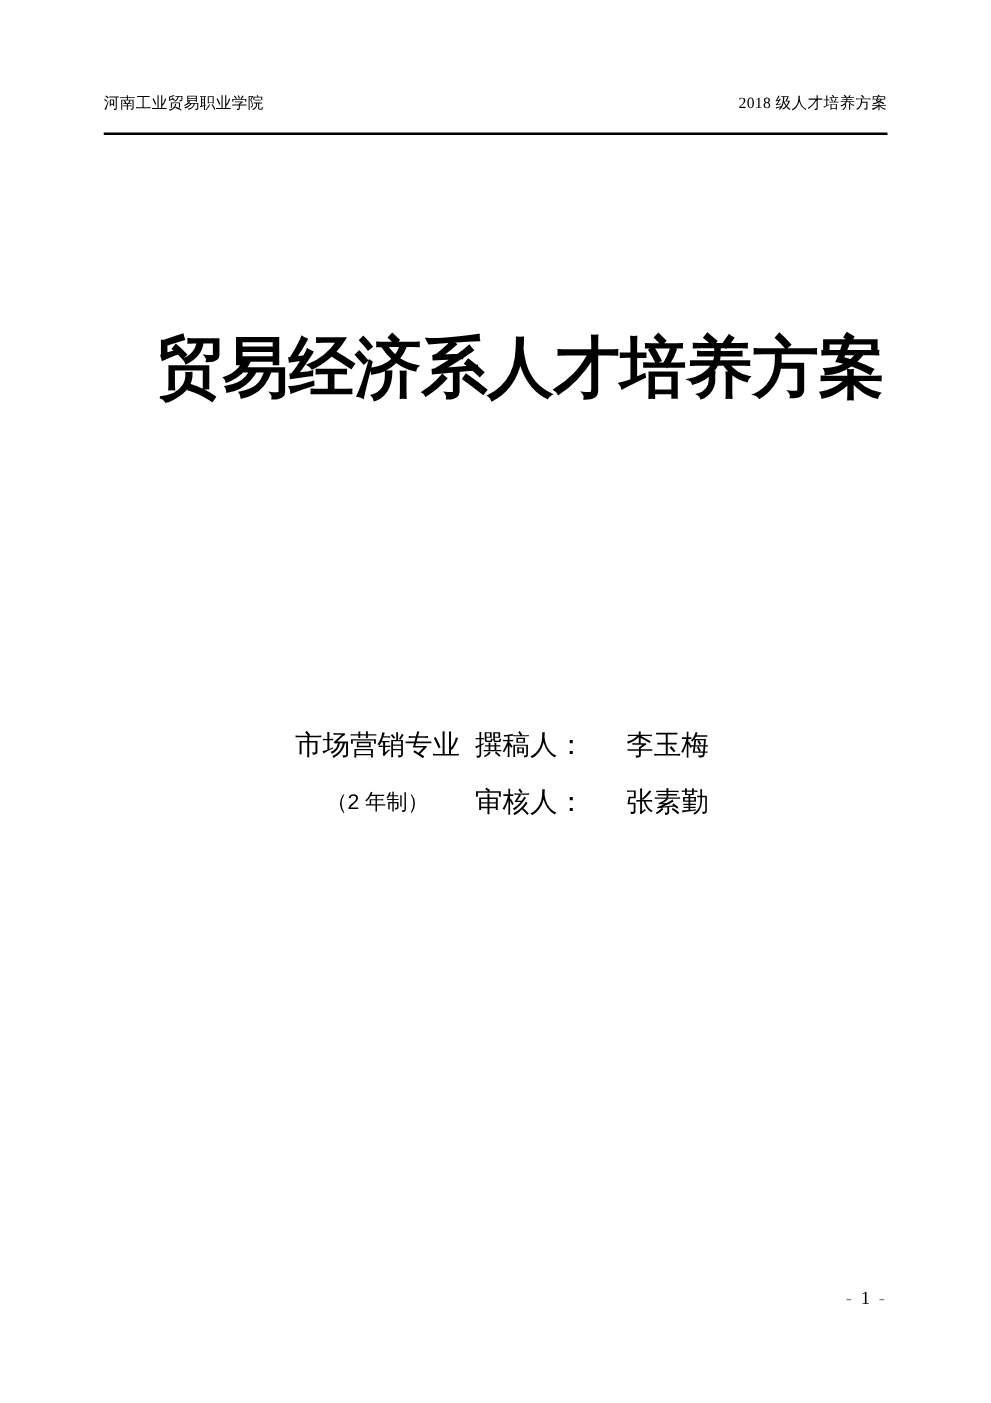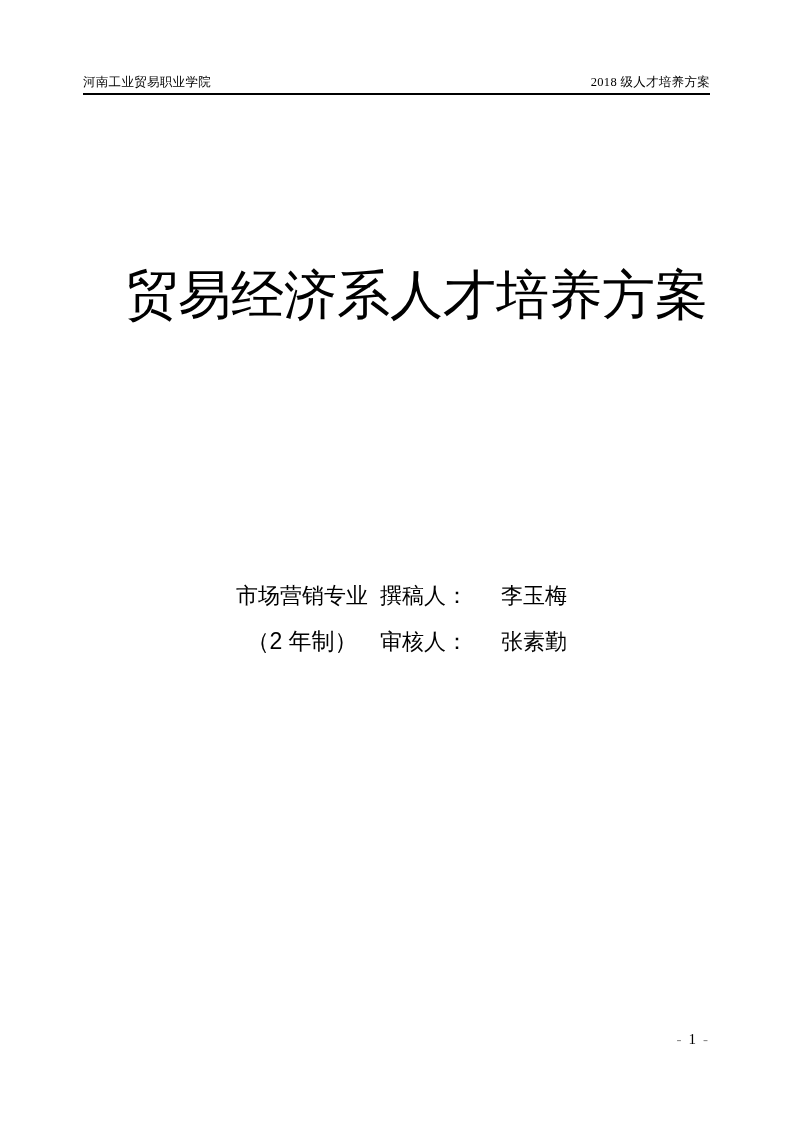--- a/index.html
+++ b/index.html
@@ -16,31 +16,31 @@
   }
   
   .header {
     position: absolute;
     top: 74px; left: 83px; width: 627px;
     display: flex;
     justify-content: space-between;
     align-items: flex-end;
     font-size: 12.5px;
     color: var(--text-color, #000000);
-    padding-bottom: 2px;
+    padding-bottom: 15px;
     border-bottom: 2px solid var(--rule-color, #000000);
     letter-spacing: 0.3px;
   }
   
   .title {
     position: absolute;
     top: 261px; left: 0; width: 100%;
     text-align: center;
     font-family: "Liberation Sans", "DejaVu Sans", sans-serif;
-    font-weight: normal;
+    font-weight: bold;
     font-size: 53px;
     line-height: 1.3;
     color: var(--text-color, #000000);
     white-space: nowrap;
     padding-left: 40px;
   }
   
   .info {
     position: absolute;
     top: 582px; left: 236px;
@@ -52,21 +52,21 @@
     align-items: center;
     height: 27px;
     margin-bottom: 19px;
     font-size: 22px;
     white-space: nowrap;
     gap: 12px;
   }
   .col-left  { width: 132px; text-align: center; }
   .col-label { width: 109px; }
   .col-name  { }
-  .duration  { font-size: 23px; text-align: center; }
+  .duration  { font-size: 17px; text-align: center; }
   
   .footer {
     position: absolute;
     top: 1031px; right: 85px;
     display: flex;
     align-items: center;
     gap: 7px;
     font-size: 15px;
     color: var(--text-color, #000000);
   }

